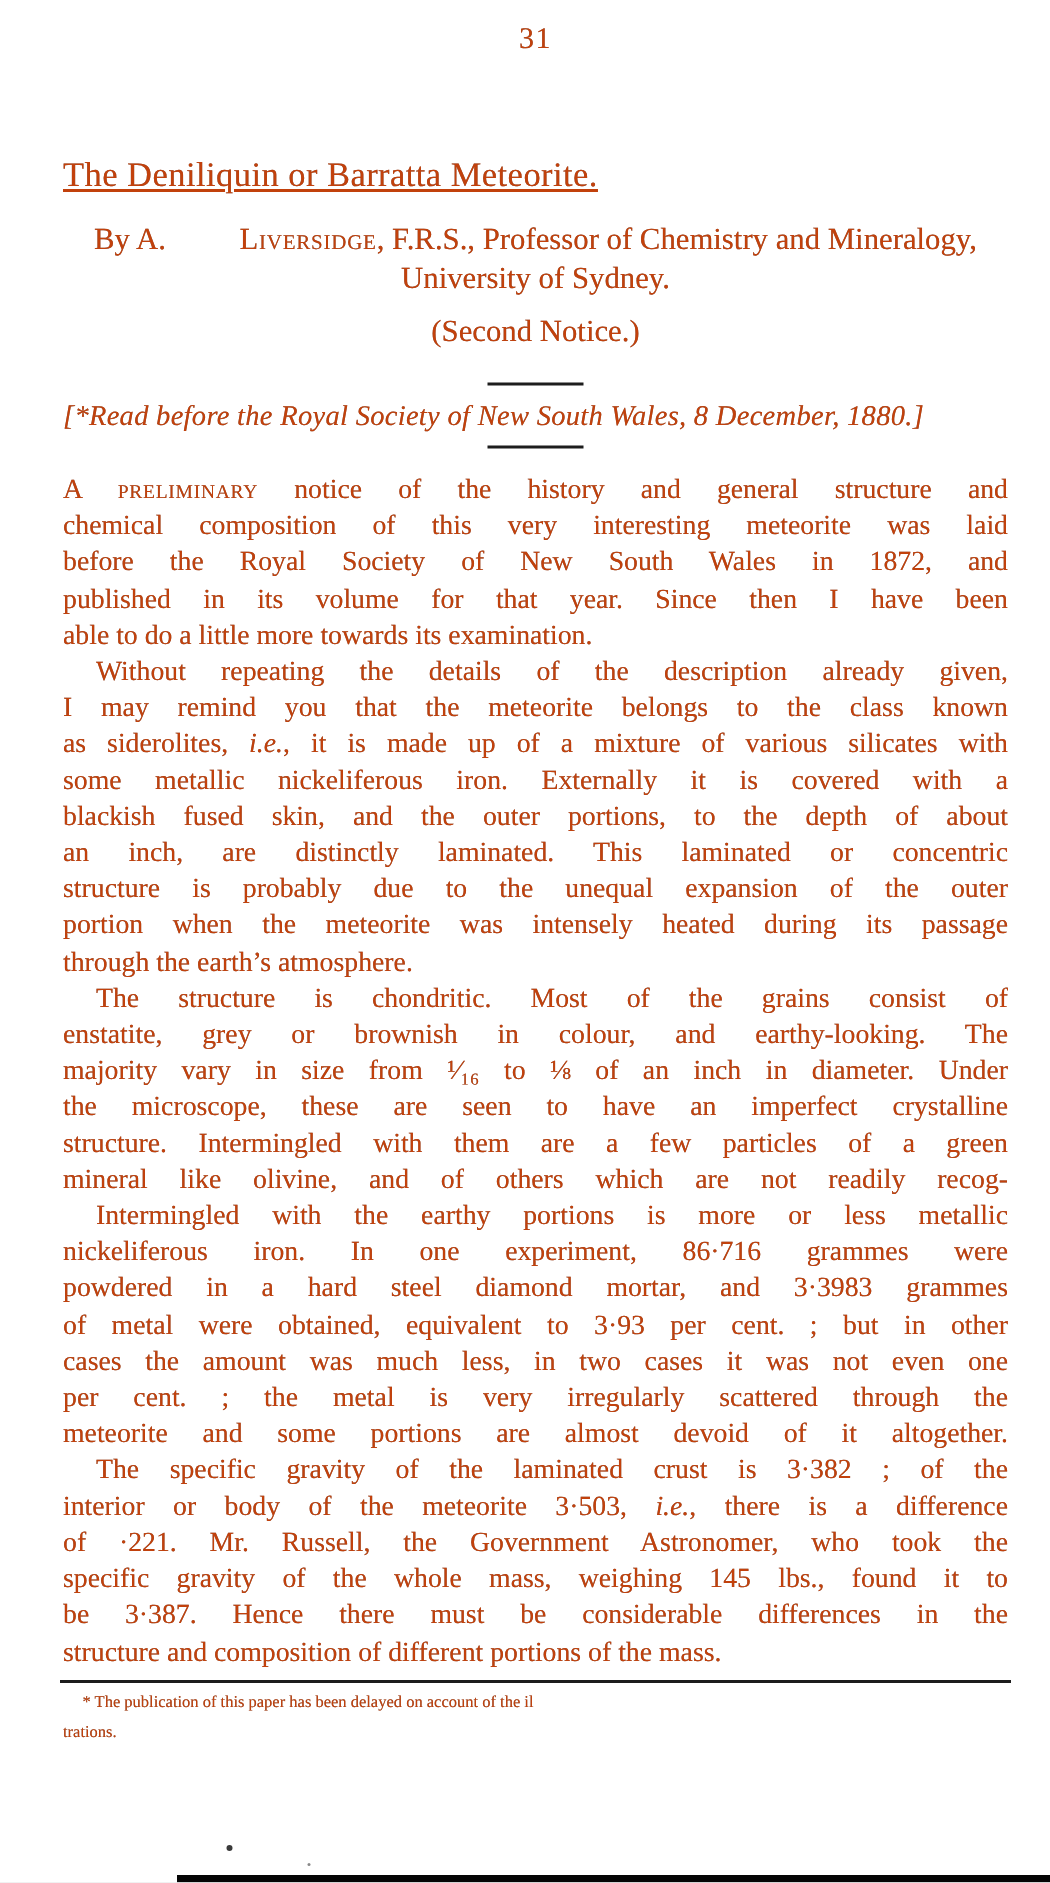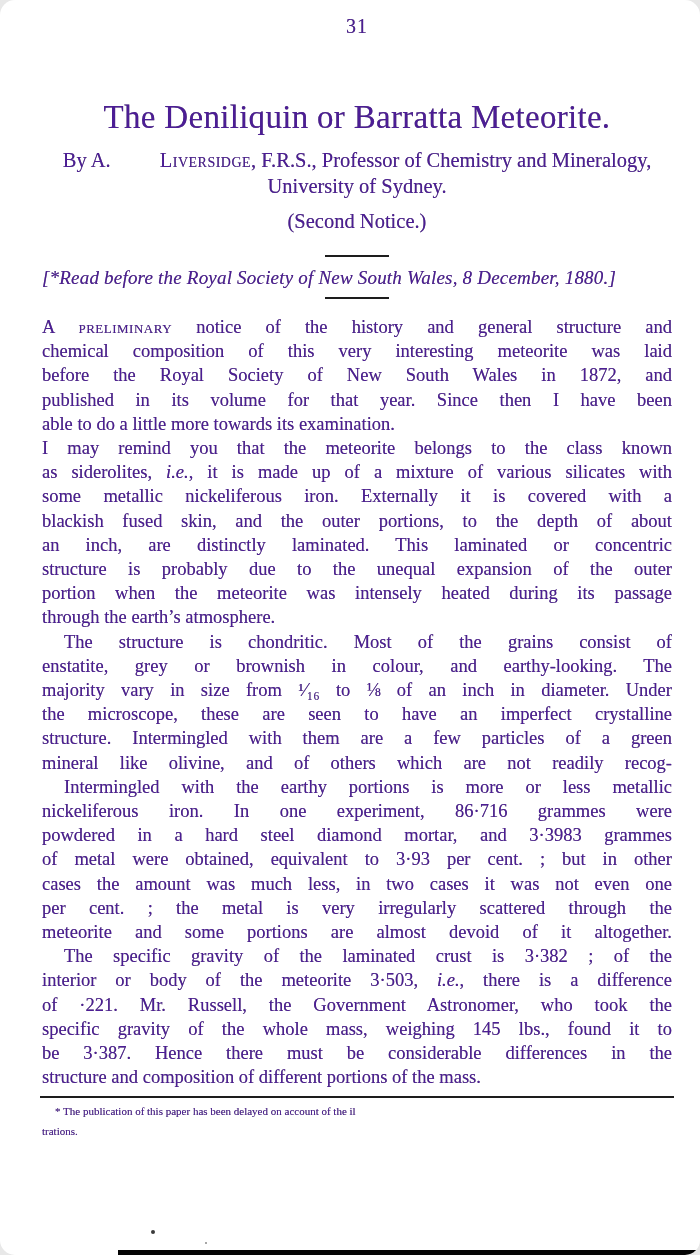--- a/index.html
+++ b/index.html
@@ -2,34 +2,34 @@
 <html><head>
 <meta charset="utf-8">
 <style>
   html,body { margin:0; padding:0; background:#e8e8e8; }
   .page {
     position:relative;
     width:700px; height:1255px;
     margin:0 auto;
     background:#ffffff;
     font-family:"Liberation Serif","DejaVu Serif",serif;
-    color:#4c1d95;
+    color:#c2410c;
     overflow:hidden;
     text-shadow:0 0 0.4px rgba(20,20,20,0.55);
-    border-radius:15px;
   }
   .content { padding:14px 28px 0 42px; }
 
   .page-number { text-align:center; font-size:20px; line-height:24px; letter-spacing:1px; }
 
   .title {
     margin:62px 0 0 0;
-    font-size:33px; font-weight:400;
-    text-align:center; letter-spacing:0.3px;
+    font-size:23px; font-weight:400;
+    text-align:left; letter-spacing:0.3px;
     line-height:34px;
+    text-decoration:underline;
   }
   .byline { margin-top:13px; font-size:20.5px; text-align:center; line-height:26px; }
   .byline .sc { font-variant:small-caps; letter-spacing:0.5px;margin-left:44px; }
   .notice { margin-top:9px; font-size:20.5px; text-align:center; line-height:26px; }
 
   .rule-short { width:64px; border-top:2.5px solid #1d1d1d; margin:21px auto 0 auto; }
   .rule-short.second { margin-top:7px; }
 
   .citation {
     margin-top:8px;
@@ -86,20 +86,21 @@
 
     <div class="body-text">
         <div class="para">
           <div class="line first"><span>A </span><span class="sc">preliminary</span><span> notice of the history and general structure and</span></div>
           <div class="line"><span>chemical composition of this very interesting meteorite was laid</span></div>
           <div class="line"><span>before the Royal Society of New South Wales in 1872, and</span></div>
           <div class="line"><span>published in its volume for that year. Since then I have been</span></div>
           <div class="line last"><span>able to do a little more towards its examination.</span></div>
         </div>
         <div class="para">
+          <div class="line first"><span>Without repeating the details of the description already given,</span></div>
           <div class="line"><span>I may remind you that the meteorite belongs to the class known</span></div>
           <div class="line"><span>as siderolites, </span><span class="i">i.e.</span><span>, it is made up of a mixture of various silicates with</span></div>
           <div class="line"><span>some metallic nickeliferous iron. Externally it is covered with a</span></div>
           <div class="line"><span>blackish fused skin, and the outer portions, to the depth of about</span></div>
           <div class="line"><span>an inch, are distinctly laminated. This laminated or concentric</span></div>
           <div class="line"><span>structure is probably due to the unequal expansion of the outer</span></div>
           <div class="line"><span>portion when the meteorite was intensely heated during its passage</span></div>
           <div class="line last"><span>through the earth’s atmosphere.</span></div>
         </div>
         <div class="para">

